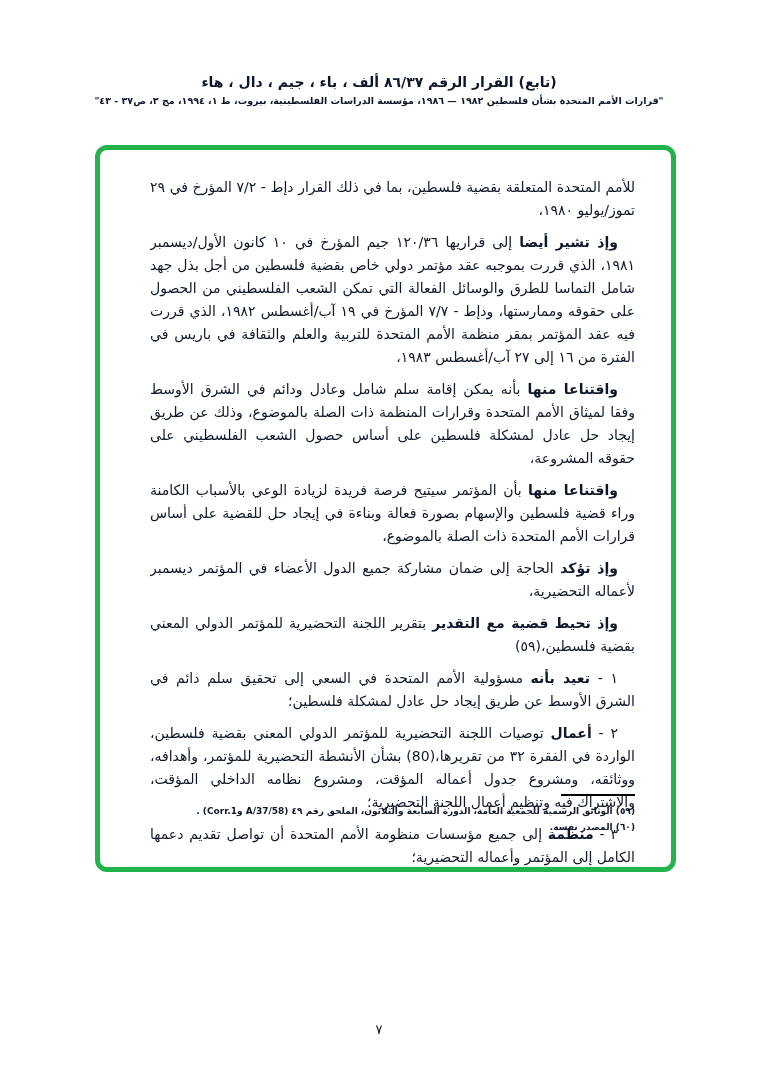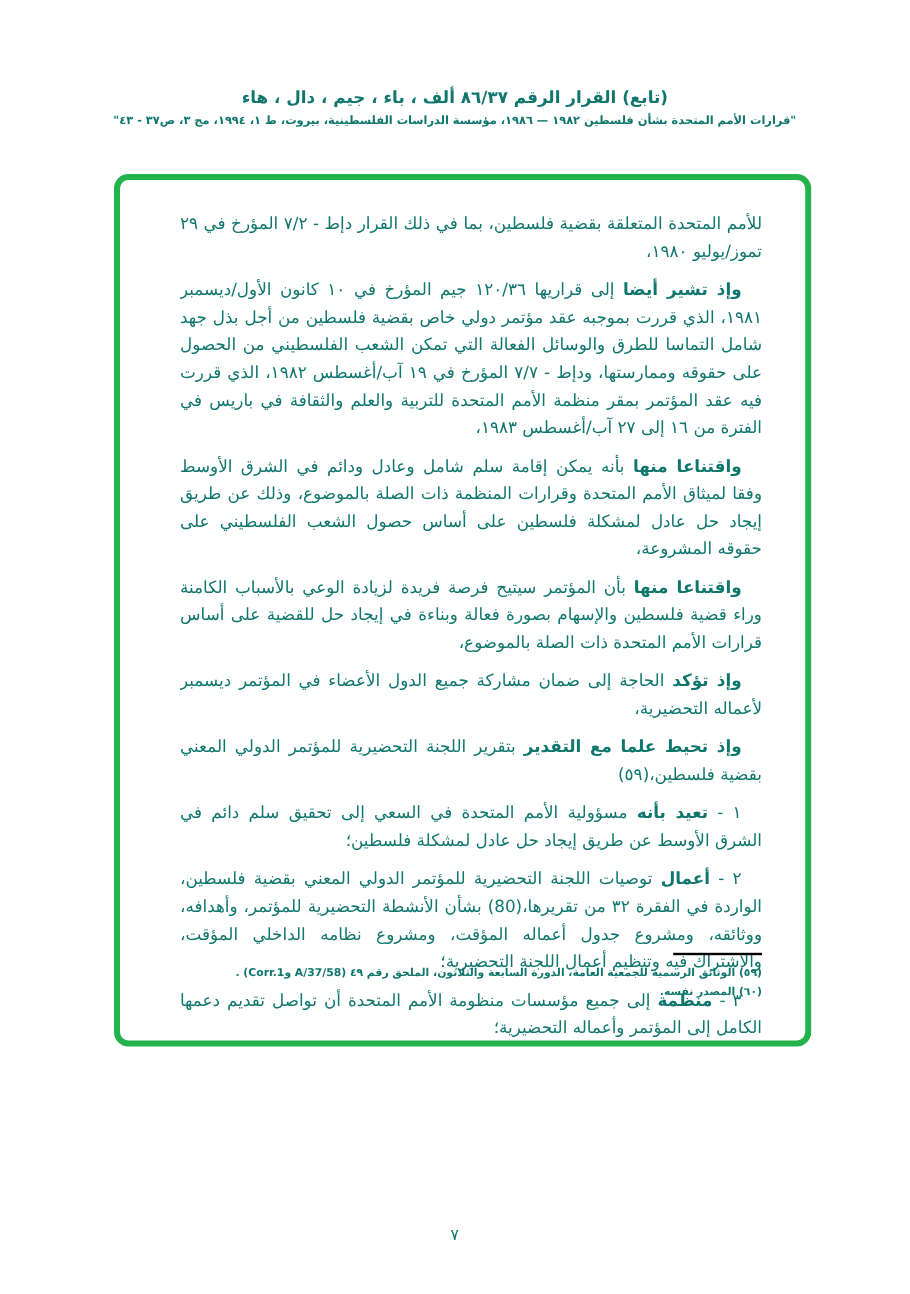--- a/index.html
+++ b/index.html
@@ -1,21 +1,21 @@
 <!DOCTYPE html>
 <html lang="ar"><head>
 <meta charset="utf-8">
 <style>
   html,body{margin:0;padding:0;background:#ffffff;}
   .page{
     position:relative;
     width:758px;height:1078px;
     background:#ffffff;
     font-family:"DejaVu Sans","Liberation Sans",sans-serif;
-    color:#0f766e;
+    color:#0f172a;
     overflow:hidden;
   }
   
   .header{
     position:absolute;top:74px;left:0;right:0;
     text-align:center;direction:rtl;
   }
   .doc-title{font-size:14px;font-weight:bold;letter-spacing:.2px;}
   .doc-source{margin-top:5px;font-size:9.5px;font-weight:bold;}
   
@@ -62,21 +62,21 @@
   </div>
 
   <div class="frame">
 
     <div class="body-text">
       <p class="cont"><span class="num"></span><span class="lead"></span><span>للأمم المتحدة المتعلقة بقضية فلسطين، بما في ذلك القرار دإط - ٧/٢ المؤرخ في ٢٩ تموز/يوليو ١٩٨٠،</span></p>
       <p><span class="num"></span><span class="lead">وإذ تشير أيضا</span><span> إلى قراريها ١٢٠/٣٦ جيم المؤرخ في ١٠ كانون الأول/ديسمبر ١٩٨١، الذي قررت بموجبه عقد مؤتمر دولي خاص بقضية فلسطين من أجل بذل جهد شامل التماسا للطرق والوسائل الفعالة التي تمكن الشعب الفلسطيني من الحصول على حقوقه وممارستها، ودإط - ٧/٧ المؤرخ في ١٩ آب/أغسطس ١٩٨٢، الذي قررت فيه عقد المؤتمر بمقر منظمة الأمم المتحدة للتربية والعلم والثقافة في باريس في الفترة من ١٦ إلى ٢٧ آب/أغسطس ١٩٨٣،</span></p>
       <p><span class="num"></span><span class="lead">واقتناعا منها</span><span> بأنه يمكن إقامة سلم شامل وعادل ودائم في الشرق الأوسط وفقا لميثاق الأمم المتحدة وقرارات المنظمة ذات الصلة بالموضوع، وذلك عن طريق إيجاد حل عادل لمشكلة فلسطين على أساس حصول الشعب الفلسطيني على حقوقه المشروعة،</span></p>
       <p><span class="num"></span><span class="lead">واقتناعا منها</span><span> بأن المؤتمر سيتيح فرصة فريدة لزيادة الوعي بالأسباب الكامنة وراء قضية فلسطين والإسهام بصورة فعالة وبناءة في إيجاد حل للقضية على أساس قرارات الأمم المتحدة ذات الصلة بالموضوع،</span></p>
       <p><span class="num"></span><span class="lead">وإذ تؤكد</span><span> الحاجة إلى ضمان مشاركة جميع الدول الأعضاء في المؤتمر ديسمبر لأعماله التحضيرية،</span></p>
-      <p><span class="num"></span><span class="lead">وإذ تحيط علما مع التقدير</span><span> بتقرير اللجنة التحضيرية للمؤتمر الدولي المعني بقضية فلسطين،(٥٩)</span></p>
+      <p><span class="num"></span><span class="lead">وإذ تحيط قضية مع التقدير</span><span> بتقرير اللجنة التحضيرية للمؤتمر الدولي المعني بقضية فلسطين،(٥٩)</span></p>
       <p><span class="num">١ - </span><span class="lead">تعيد بأنه</span><span> مسؤولية الأمم المتحدة في السعي إلى تحقيق سلم دائم في الشرق الأوسط عن طريق إيجاد حل عادل لمشكلة فلسطين؛</span></p>
       <p><span class="num">٢ - </span><span class="lead">أعمال</span><span> توصيات اللجنة التحضيرية للمؤتمر الدولي المعني بقضية فلسطين، الواردة في الفقرة ٣٢ من تقريرها،(80) بشأن الأنشطة التحضيرية للمؤتمر، وأهدافه، ووثائقه، ومشروع جدول أعماله المؤقت، ومشروع نظامه الداخلي المؤقت، والاشتراك فيه وتنظيم أعمال اللجنة التحضيرية؛</span></p>
       <p><span class="num">٣ - </span><span class="lead">منظمة</span><span> إلى جميع مؤسسات منظومة الأمم المتحدة أن تواصل تقديم دعمها الكامل إلى المؤتمر وأعماله التحضيرية؛</span></p>
     </div>
 
     <div class="footnotes">
       <div class="fn-rule"></div>
       <div class="fn">(٥٩) الوثائق الرسمية للجمعية العامة، الدورة السابعة والثلاثون، الملحق رقم ٤٩ (A/37/58 وCorr.1) .</div>
       <div class="fn">(٦٠) المصدر نفسه.</div>
     </div>

